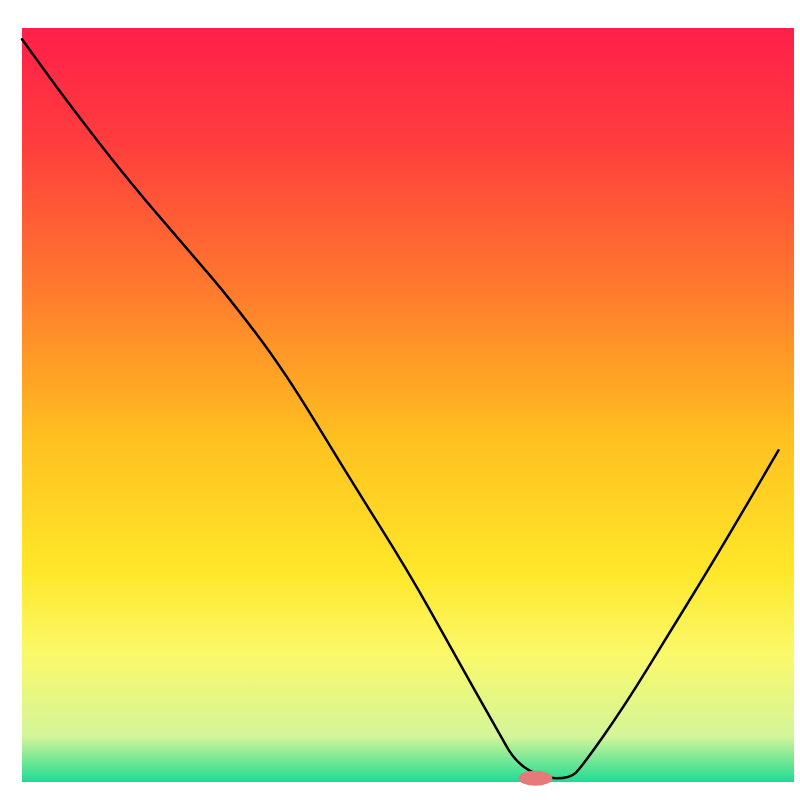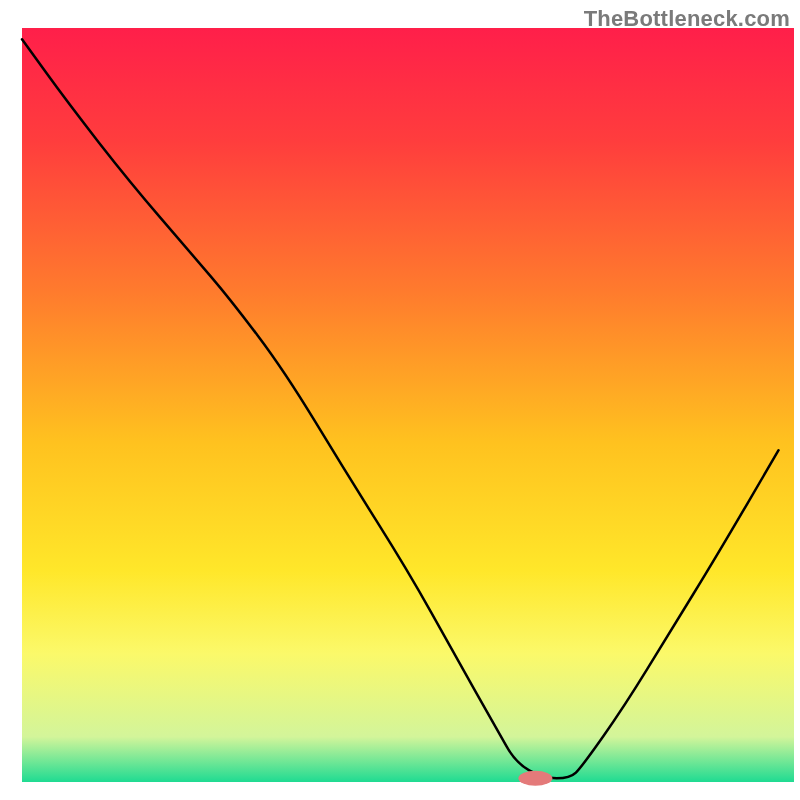--- a/index.html
+++ b/index.html
@@ -63,14 +63,13 @@
         </linearGradient>
     </defs>
 
     <rect id="plot-bg" fill="url(#bg-grad)" x="22" y="28" width="772" height="754"></rect>
 
     <path id="curve-path" class="curve" d="M 22 39.31000000000006 Q 22 39.31000000000006 45.16 71.35500000000002 Q 68.32 103.39999999999998 99.2 142.98499999999996 Q 130.08 182.56999999999994 160.96 218.385 Q 191.84 254.20000000000005 211.14000000000001 276.82000000000005 Q 230.44000000000003 299.44 257.46000000000004 335.255 Q 284.48 371.07 315.36 421.96500000000003 Q 346.24 472.86 377.12 521.87 Q 408 570.88 431.16 612.3499999999999 Q 454.32000000000005 653.8199999999999 475.55 691.52 Q 496.78 729.22 506.42999999999995 746.185 Q 516.0799999999999 763.15 529.5899999999999 770.69 Q 543.1 778.23 556.61 778.23 Q 570.12 778.23 575.91 772.575 Q 581.6999999999999 766.92 602.93 736.76 Q 624.16 706.6 647.3199999999999 668.9000000000001 Q 670.48 631.2 693.6400000000001 593.5 Q 716.8000000000001 555.8 747.6800000000001 503.02 T 778.56 450.24"></path>
 
     <ellipse id="marker-el" class="marker" cx="535.38" cy="778.23" rx="16.984" ry="7.54" fill="#e47a7a"></ellipse>
   </svg>
 
-  <div class="watermark">TheBottleneck.com</div>
 </div>
 
 </body></html>

